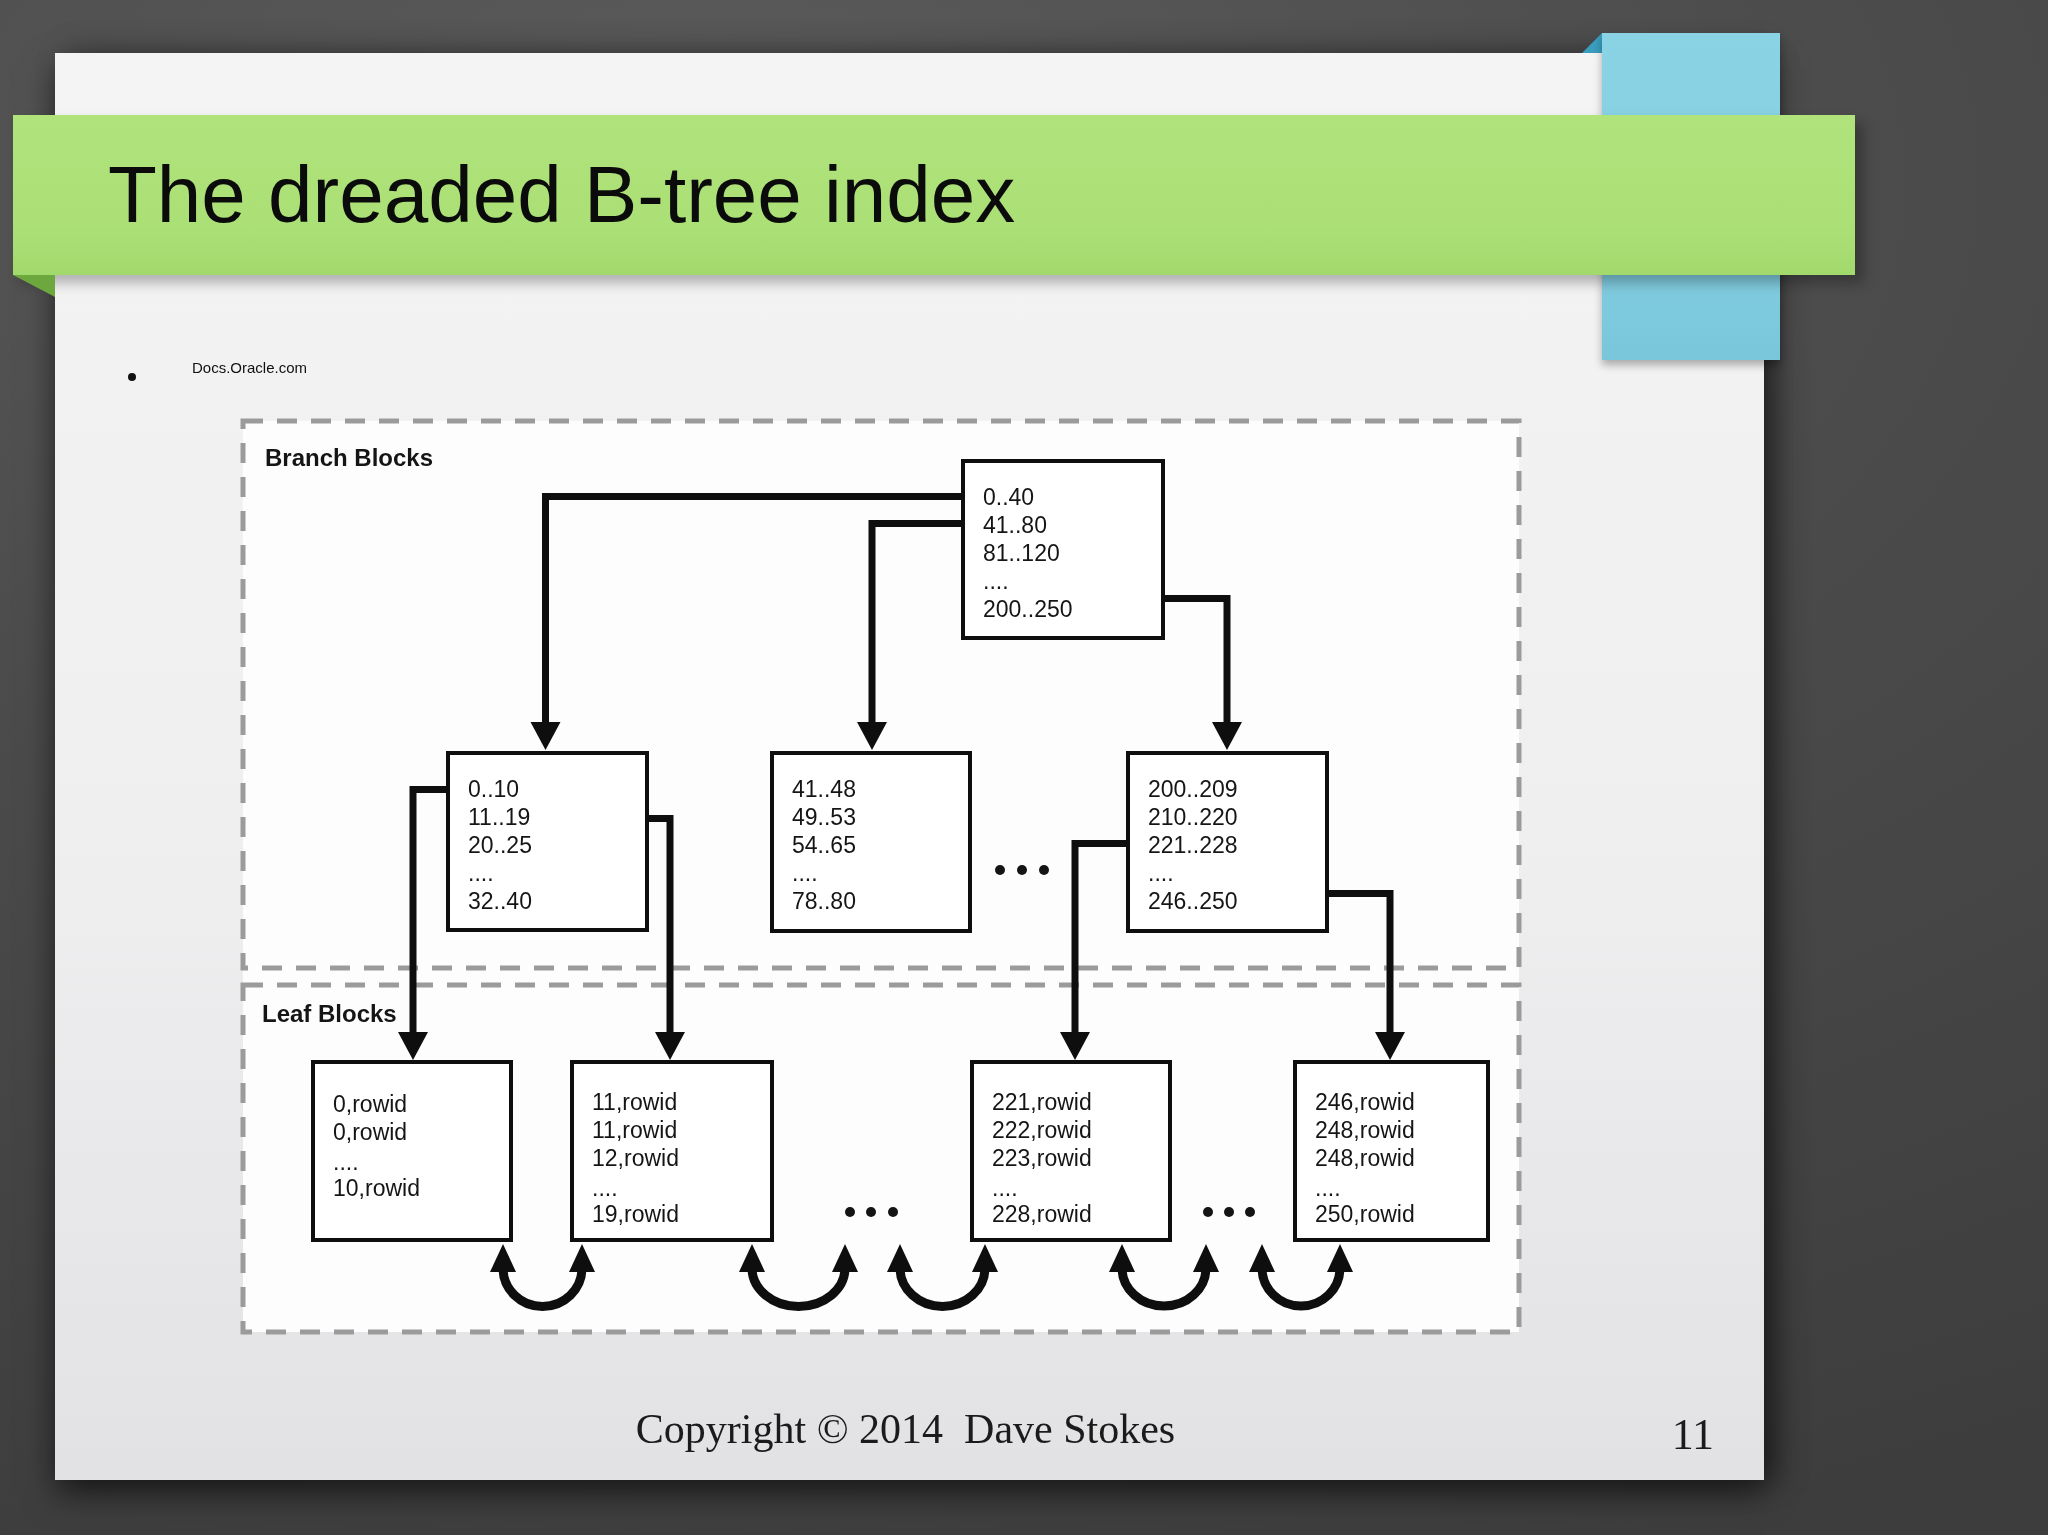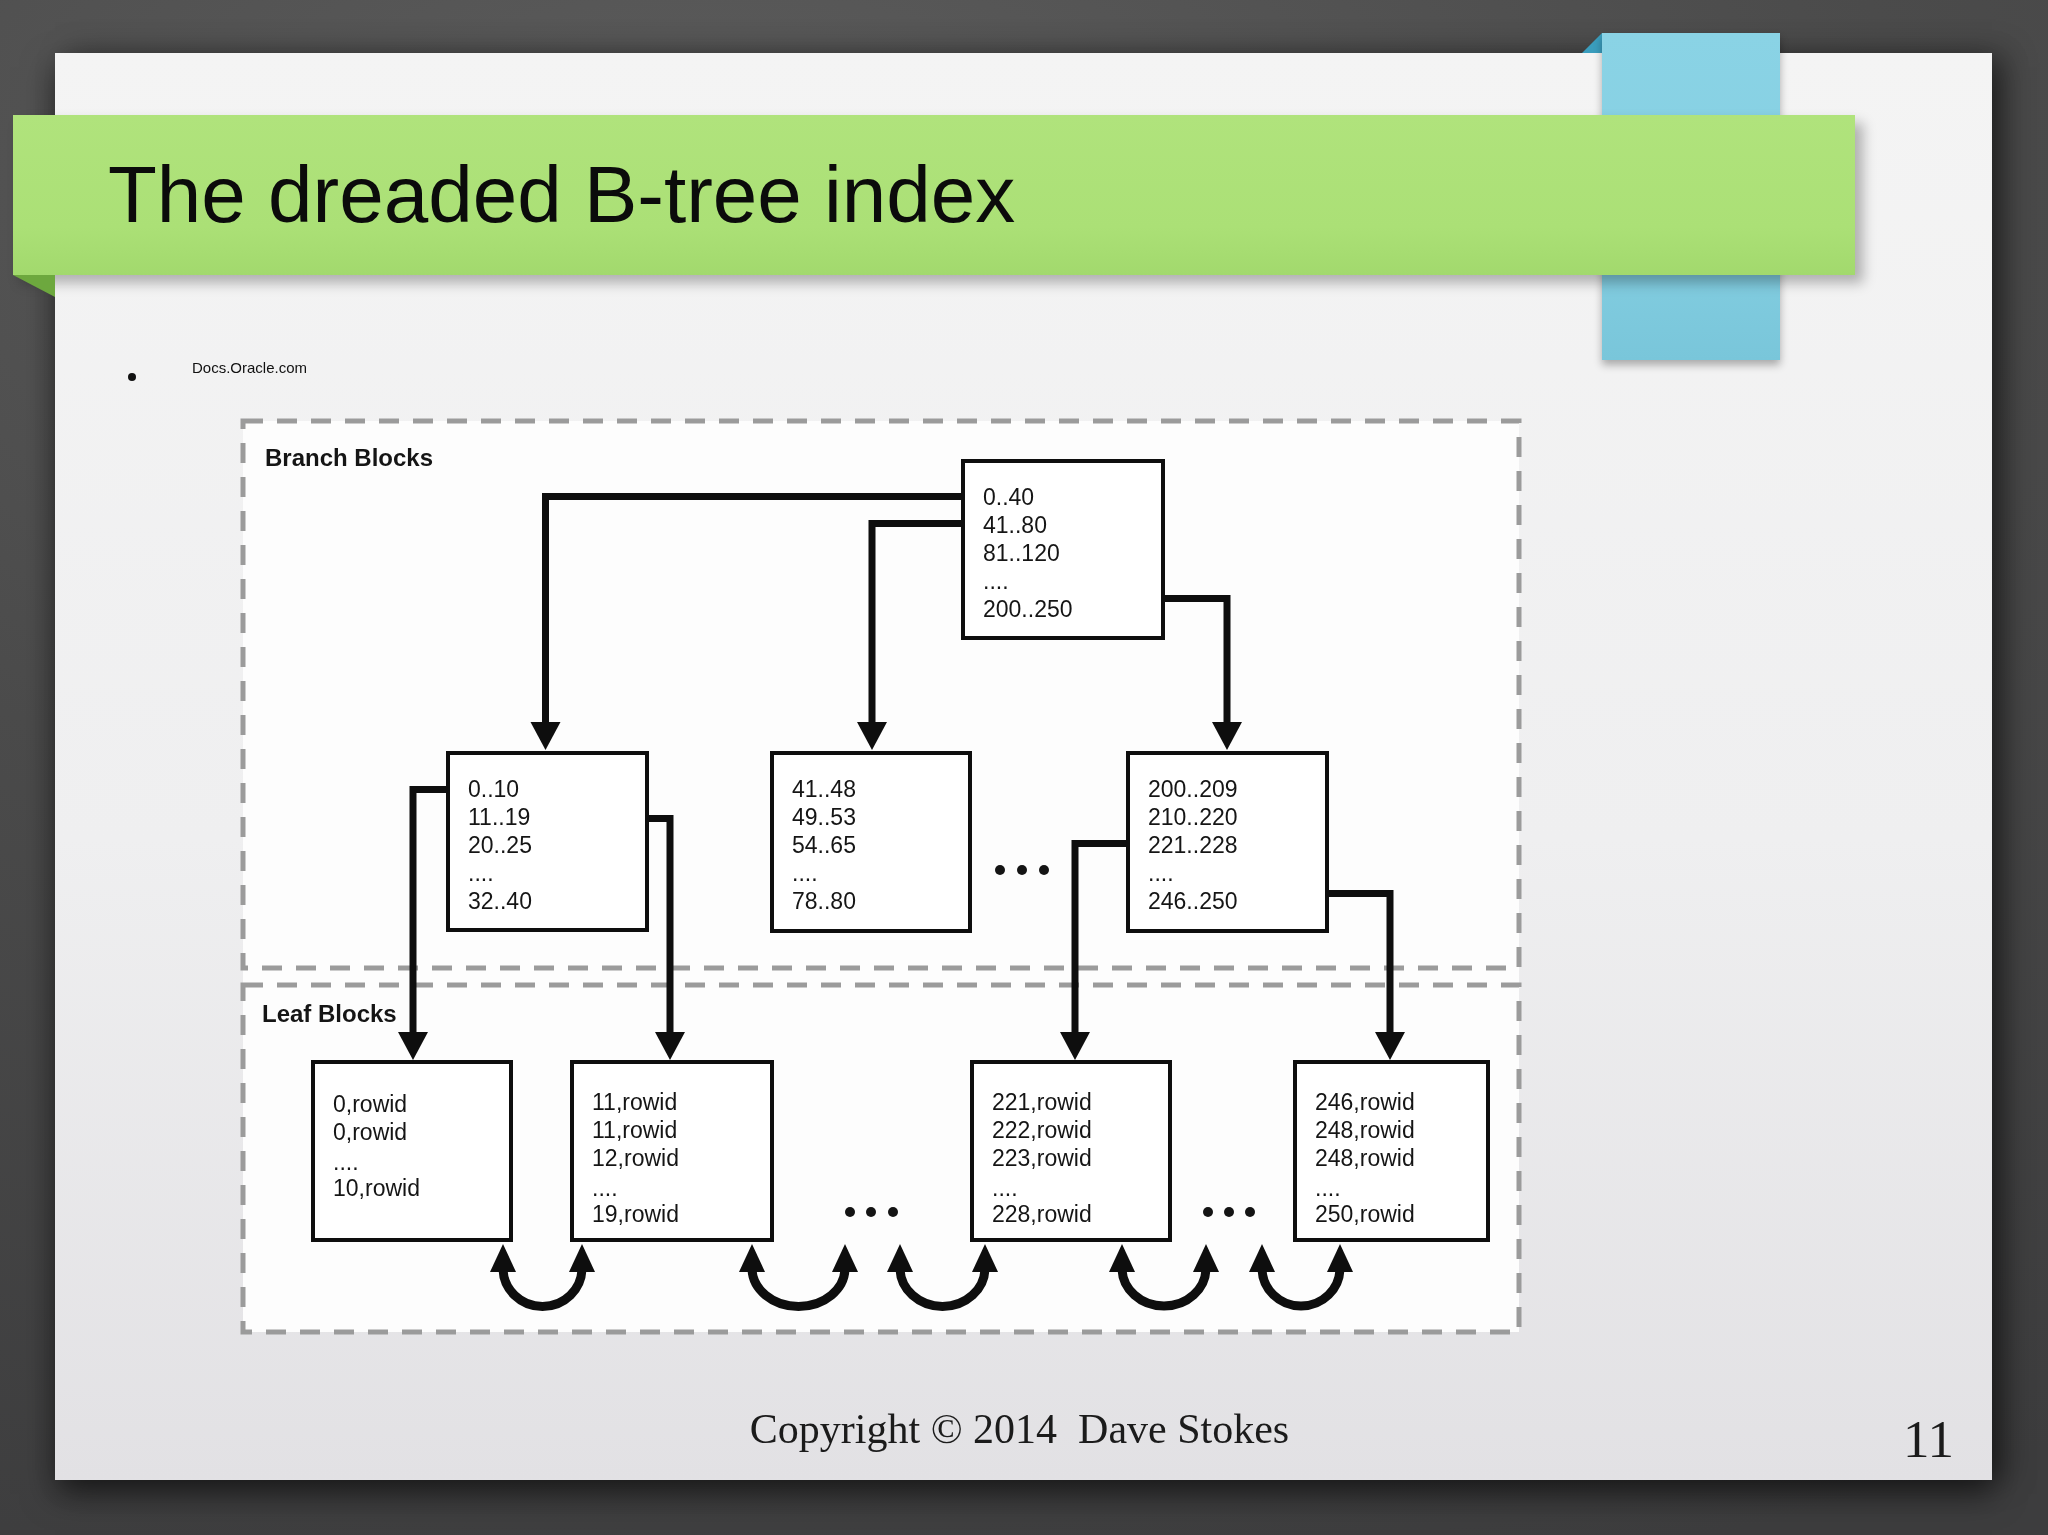--- a/index.html
+++ b/index.html
@@ -2,21 +2,21 @@
 <html><head>
 <meta charset="utf-8">
 <style>
   html,body{margin:0;padding:0;}
   body{
     width:2048px;height:1535px;overflow:hidden;position:relative;
     background:radial-gradient(130% 95% at 35% 12%, #5c5c5c 0%, #4b4b4b 45%, #3d3d3e 100%);
     font-family:"Liberation Sans", sans-serif;
   }
   .slide{
-    position:absolute;left:55px;top:53px;width:1937px;height:1427px;
+    position:absolute;left:55px;top:53px;width:1709px;height:1427px;
     background:linear-gradient(180deg,#f4f4f4 0%,#efeff0 55%,#e2e1e4 100%);
     box-shadow:0 14px 30px rgba(0,0,0,.5), 14px 0 28px rgba(0,0,0,.35);
   }
   
   .ribbon{
     position:absolute;left:1547px;top:-20px;width:178px;height:327px;z-index:2;
     background:linear-gradient(180deg,#8ad3e5 0%,#85cfe2 60%,#79c6da 100%);
     box-shadow:0 5px 8px rgba(0,0,0,.30);
   }
   .ribbon-fold{
@@ -59,22 +59,22 @@
   .conn{fill:none;stroke:#0e0e0e;stroke-width:7;}
   .arrowhead{fill:#0e0e0e;}
   .arc{fill:none;stroke:#0e0e0e;stroke-width:9;}
   .edot{fill:#141414;}
   
   .footer-copyright{
     position:absolute;left:0;right:8px;top:1352px;text-align:center;
     font-family:"Liberation Serif", serif;font-size:42px;color:#1b1b1b;white-space:pre;
   }
   .page-number{
-    position:absolute;right:38px;top:1356px;
-    font-family:"Liberation Serif", serif;font-size:53px;color:#1b1b1b;
+    position:absolute;right:50px;top:1356px;
+    font-family:"Liberation Serif", serif;font-size:44px;color:#1b1b1b;
   }
 </style>
 </head>
 <body>
 
 <div class="desktop">
   <div class="slide">
 
     <div class="ribbon-fold"></div>
     <div class="ribbon"></div>

